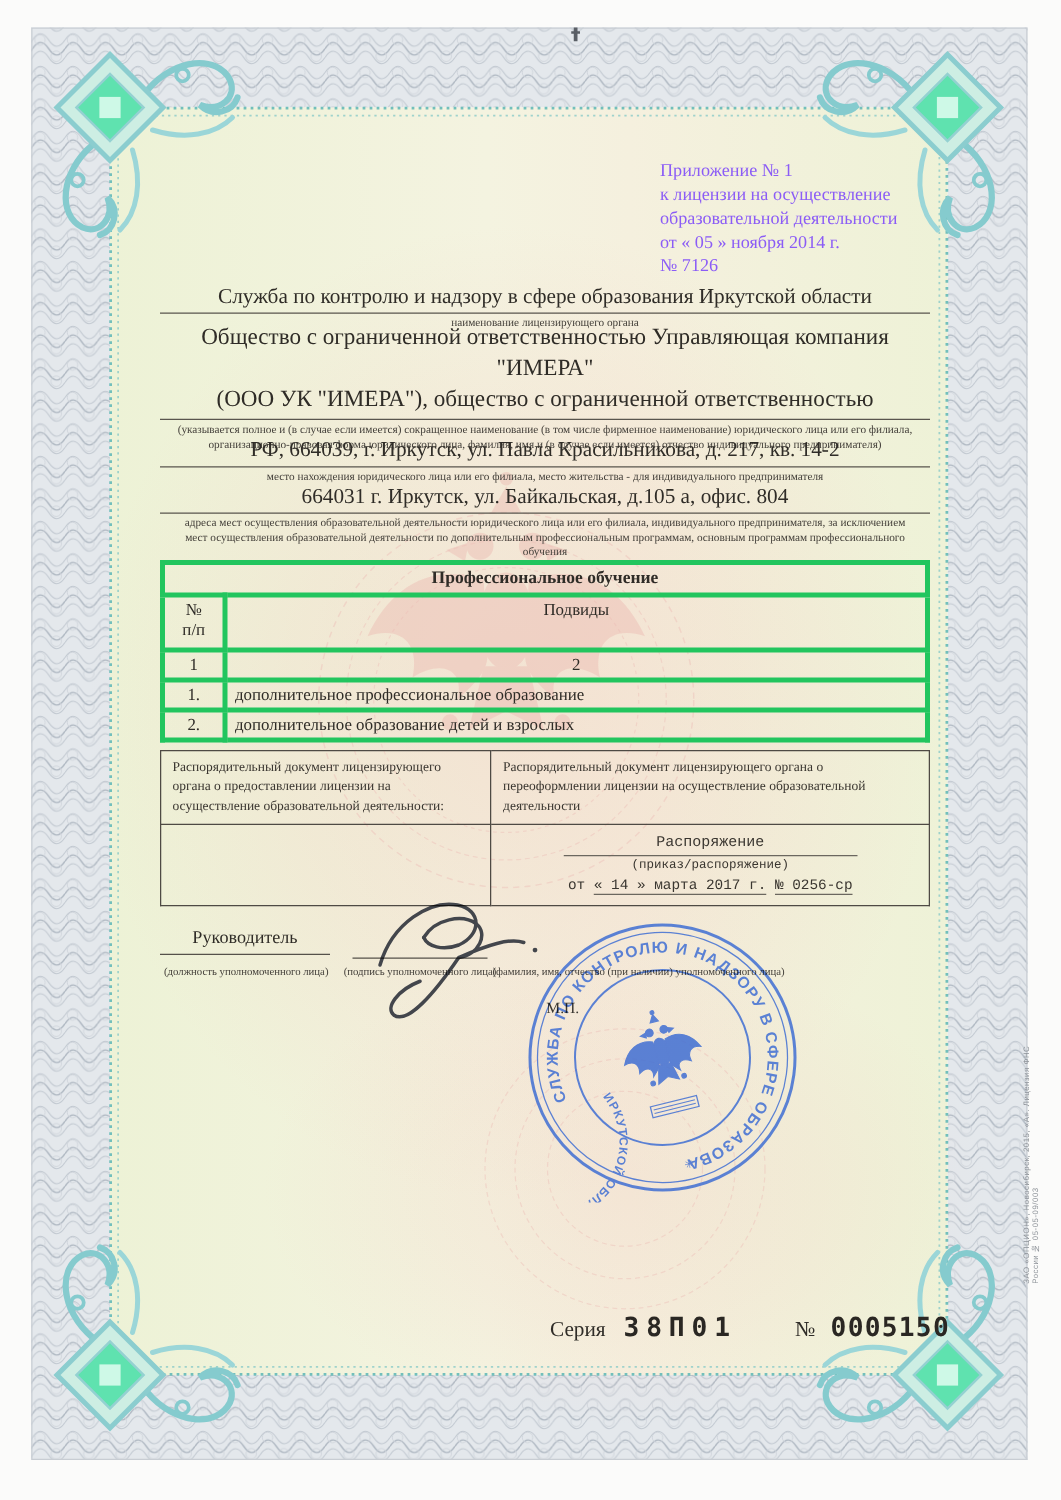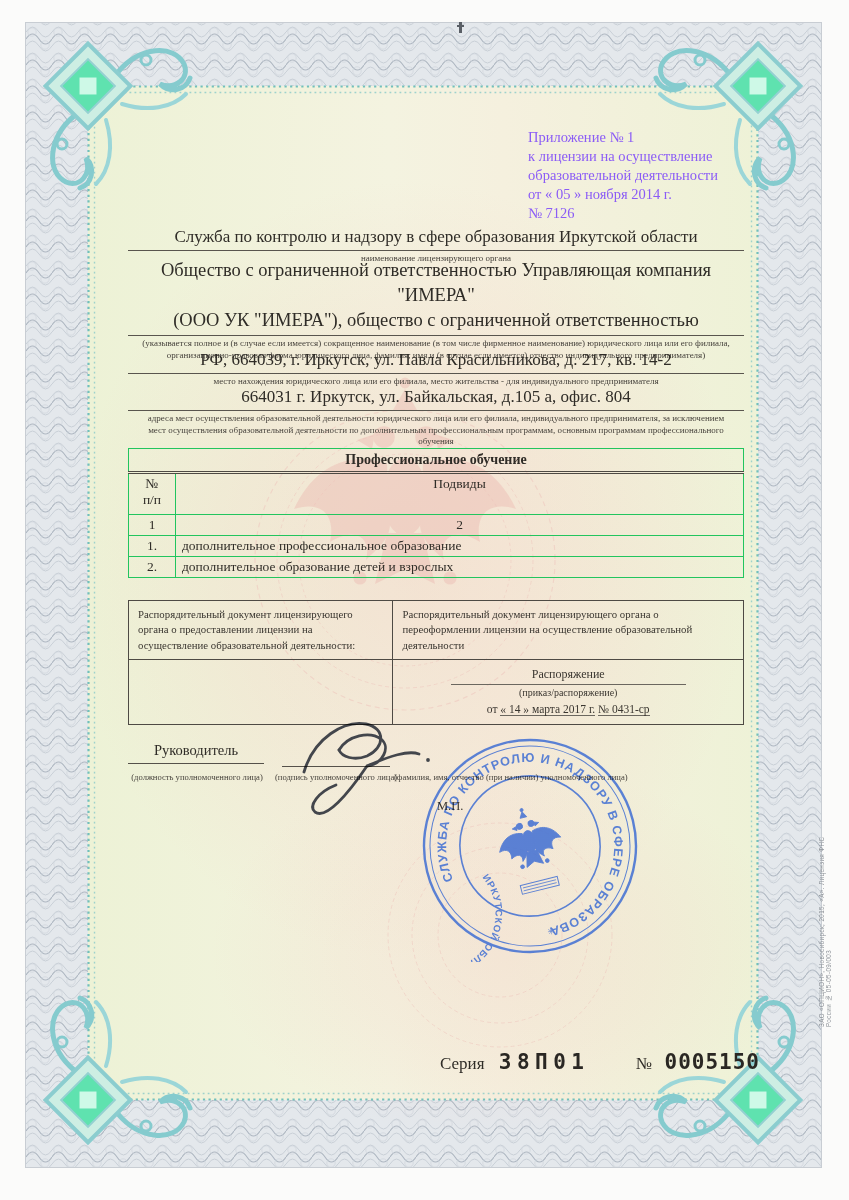--- a/index.html
+++ b/index.html
@@ -12,29 +12,29 @@
   
   .annex{left:528px;top:128px;width:235px;font-size:14.5px;line-height:19px;color:#8b5cf6;}
   .block{left:128px;width:616px;text-align:center;}
   .value{font-size:17px;line-height:22px;border-bottom:1px solid #59554e;padding-bottom:2px;color:#2f2c27;}
   .value.big{font-size:18.5px;line-height:25px;}
   .cap{font-size:9px;line-height:11.5px;color:#46423c;margin-top:2px;}
   .cap.w{max-width:592px;margin-left:auto;margin-right:auto;}
 
   
   table{border-collapse:collapse;width:616px;font-size:13.5px;color:#2f2c27;}
-  .etable td{border:1px solid #22c55e;padding:2px 6px;}
+  .etable td{border:4px solid #22c55e;padding:2px 6px;}
   .etable .sec{font-weight:bold;text-align:center;font-size:14px;padding:3px 6px;}
   .etable .dbl{border-bottom:3px double #4e4a44;}
   .etable .numcol{width:34px;text-align:center;}
   .ctr{text-align:center;}
   .hdr{height:36px;vertical-align:top;padding-top:3px;}
 
   .dtable td{border:1px solid #4e4a44;vertical-align:top;font-size:10.8px;line-height:1.42;padding:6px 9px;color:#3a3630;margin-top:44px;}
-  .dtable .ord{vertical-align:middle;text-align:center;height:52px;}
+  .dtable .ord{vertical-align:middle;text-align:center;height:52px;font-family:Liberation Mono, monospace;}
   .ord-name{display:inline-block;min-width:235px;border-bottom:1px solid #6b675f;font-size:12px;padding-bottom:1px;}
   .ord-cap{font-size:10px;margin-top:1px;}
   .ord-date{font-size:11.5px;margin-top:1px;}
   .ord-date u{text-decoration:none;border-bottom:1px solid #6b675f;}
 
   
   .sigcell{border-bottom:1px solid #55514a;text-align:center;font-size:14.5px;padding-bottom:4px;color:#2f2c27;}
   .scap{font-size:8.6px;color:#46423c;text-align:center;white-space:nowrap;}
 
   .mp{font-size:12.5px;color:#3a3731;}
@@ -199,21 +199,21 @@
         <td>Распорядительный документ лицензирующего органа о переоформлении лицензии на осуществление образовательной деятельности</td>
       </tr>
       <tr>
         <td></td>
         <td class="ord">
           <div><span class="ord-name">Распоряжение</span></div>
           <div class="ord-cap">(приказ/распоряжение)</div>
           <div class="ord-date">
             <span>от</span>
             <u>« 14 » марта 2017 г.</u>
-            <u>№ 0431-ср</u>
+            <u>№ 0256-ср</u>
           </div>
         </td>
       </tr>
       </tbody>
     </table>
 
     <div class="abs sigcell" style="left:128px;top:742px;width:136px">Руководитель</div>
     <div class="abs" style="left:282px;top:742px;width:108px;border-bottom:1px solid #55514a;height:24px"></div>
     <div class="abs scap" style="left:122px;top:772px;width:150px">(должность уполномоченного лица)</div>
     <div class="abs scap" style="left:258px;top:772px;width:156px">(подпись уполномоченного лица)</div>

